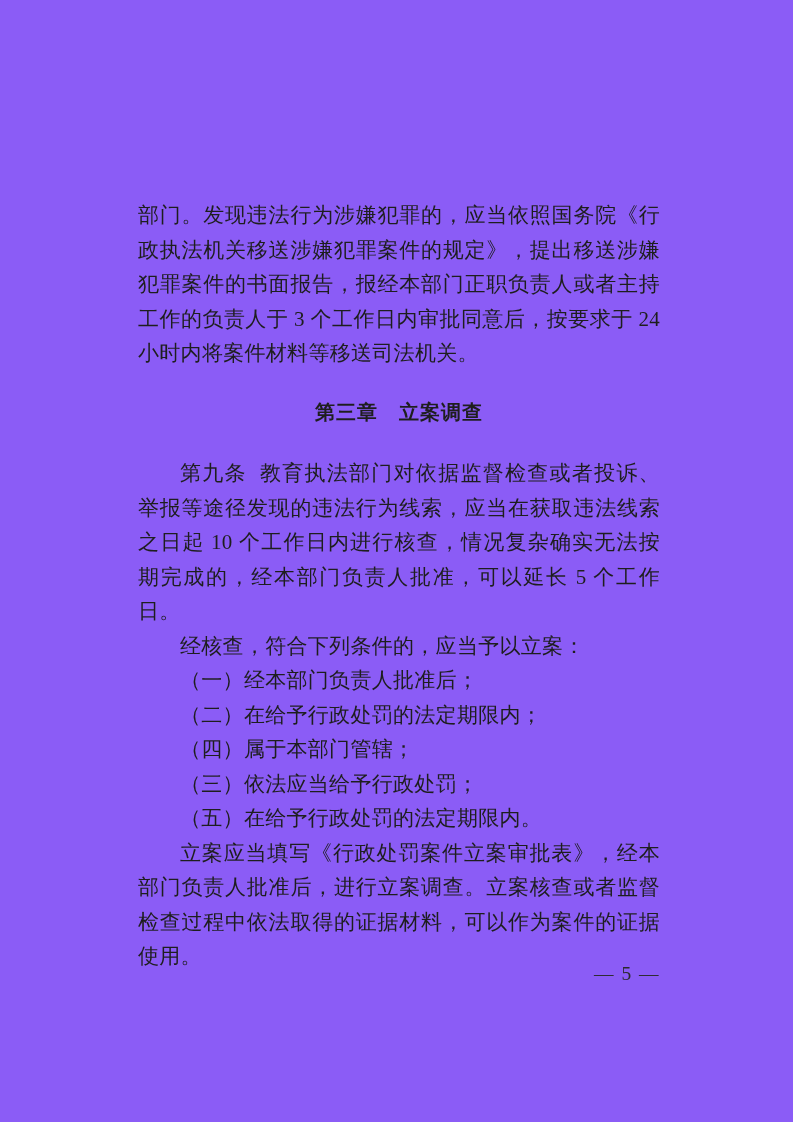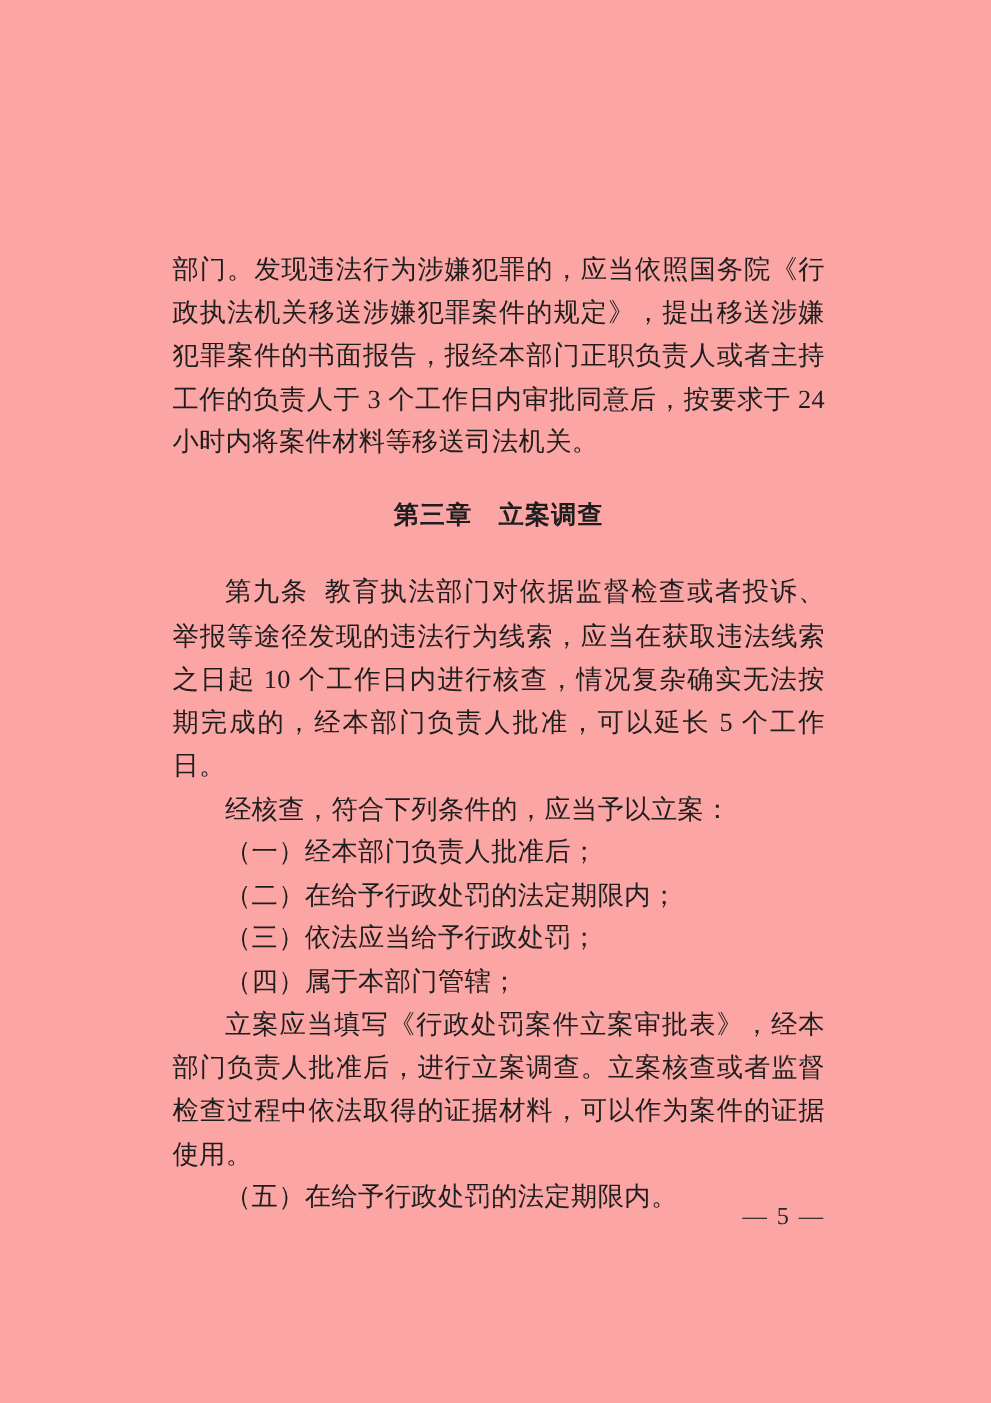--- a/index.html
+++ b/index.html
@@ -1,20 +1,20 @@
 <!DOCTYPE html>
 <html><head>
 <meta charset="utf-8">
 <style>
   html, body { margin: 0; padding: 0; background: #ffffff; }
   .page {
     position: relative;
     width: 793px;
     height: 1122px;
-    background: #fca5a5;
+    background: #8b5cf6;
     font-family: "Liberation Serif", "DejaVu Serif", serif;
     color: #1e1e1e;
     overflow: hidden;
   }
   .content {
     position: absolute;
     left: 138px;
     top: 198px;
     width: 522px;
     font-size: 21px;
@@ -61,25 +61,25 @@
     <p class="para chapter-heading">第三章　立案调查</p>
 
     <p class="para"><span class="lead">第九条</span><span>教育执法部门对依据监督检查或者投诉、举报等途径发现的违法行为线索，应当在获取违法线索之日起 10 个工作日内进行核查，情况复杂确实无法按期完成的，经本部门负责人批准，可以延长 5 个工作日。</span></p>
 
     <p class="para">经核查，符合下列条件的，应当予以立案：</p>
 
     <p class="para">（一）经本部门负责人批准后；</p>
 
     <p class="para">（二）在给予行政处罚的法定期限内；</p>
 
+    <p class="para">（四）属于本部门管辖；</p>
+
     <p class="para">（三）依法应当给予行政处罚；</p>
 
-    <p class="para">（四）属于本部门管辖；</p>
+    <p class="para">（五）在给予行政处罚的法定期限内。</p>
 
     <p class="para">立案应当填写《行政处罚案件立案审批表》，经本部门负责人批准后，进行立案调查。立案核查或者监督检查过程中依法取得的证据材料，可以作为案件的证据使用。</p>
-
-    <p class="para">（五）在给予行政处罚的法定期限内。</p>
 
 
   </div>
 
   <div class="footer">— 5 —</div>
 </div>
 
 </body></html>

